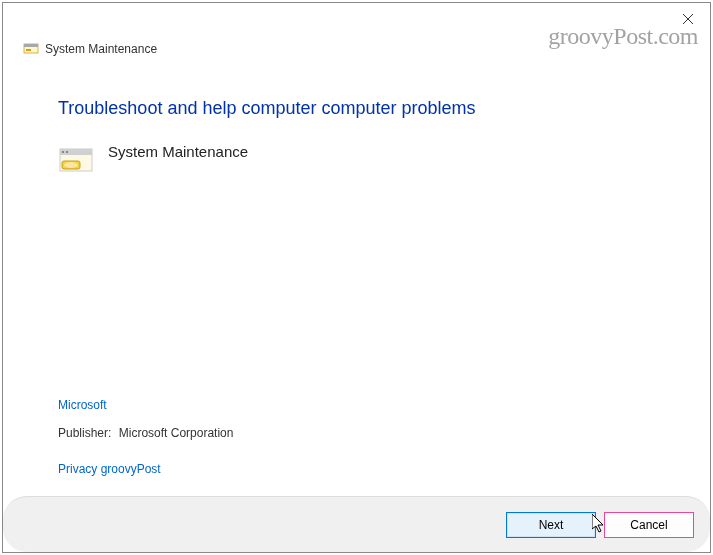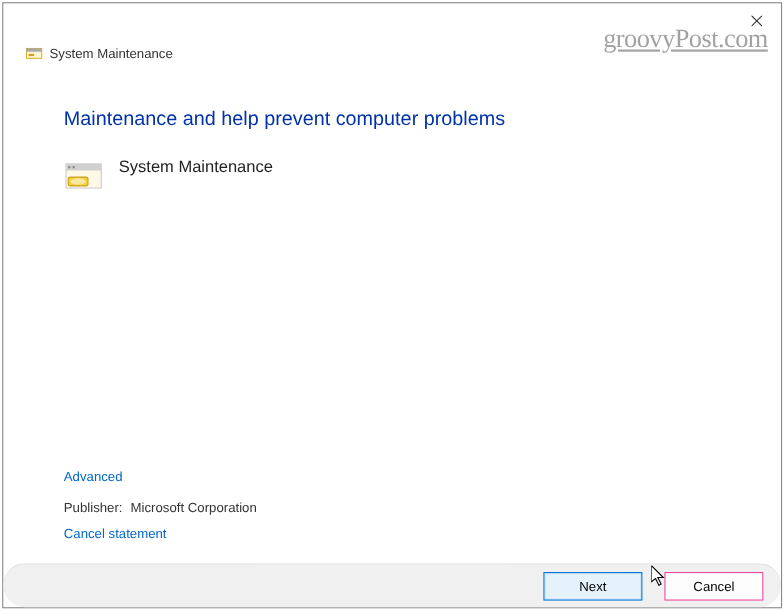--- a/index.html
+++ b/index.html
@@ -93,35 +93,35 @@
       left: 55px;
       bottom: 20px;
     }
     .link {
       color: #0066cc;
       font-size: 12px;
       cursor: pointer;
       display: inline-block;
     }
     .publisher-row {
-      margin: 14px 0 10px 0;
+      margin: 14px 0 22px 0;
       font-size: 12px;
       color: #333;
     }
     .publisher-label { display: inline; }
     .publisher-value { display: inline; margin-left: 4px; }
     .footer {
-      height: 40px;
+      height: 56px;
       background: #f0f0f0;
       border-top: 1px solid #ddd;
       display: flex;
       align-items: center;
       justify-content: flex-end;
       padding: 0 16px;
-      gap: 20px;
+      gap: 8px;
       border-radius: 24px;
     }
     .btn {
       min-width: 90px;
       height: 26px;
       border: 1px solid #ec4899;
       background: #fdfdfd;
       font-family: inherit;
       font-size: 12px;
       cursor: pointer;
@@ -134,21 +134,20 @@
     }
     .watermark {
       position: absolute;
       right: 12px;
       top: 20px;
       font-family: Georgia, "Times New Roman", serif;
       font-size: 24px;
       color: rgba(100,100,100,0.6);
       pointer-events: none;
       letter-spacing: -0.5px;
-      text-decoration: underline;
     }
     .cursor {
       position: absolute;
       right: 102px;
       bottom: 18px;
       pointer-events: none;
       z-index: 100;
     }
   </style>
 </head>
@@ -168,43 +167,43 @@
   <div class="title-row">
     <svg class="title-icon" viewBox="0 0 16 16">
       <rect x="1" y="3" width="14" height="9" fill="#fff6d0" stroke="#d4a017" stroke-width="0.8"></rect>
       <rect x="1" y="3" width="14" height="3" fill="#a8a8a8"></rect>
       <rect x="3" y="8" width="5" height="2" fill="#d4a017"></rect>
     </svg>
     <span class="title-text">System Maintenance</span>
   </div>
 
   <div class="content">
-    <h1 class="heading">Maintenance and help prevent computer problems</h1>
+    <h1 class="heading">Troubleshoot and help computer computer problems</h1>
 
     <div class="item-row">
       <svg class="item-icon" viewBox="0 0 36 36">
         <rect x="2" y="6" width="32" height="22" fill="#fef9e7" stroke="#ccc" stroke-width="1"></rect>
         <rect x="2" y="6" width="32" height="6" fill="#d0d0d0"></rect>
         <rect x="4" y="8" width="2" height="2" fill="#888"></rect>
         <rect x="8" y="8" width="2" height="2" fill="#888"></rect>
         <rect x="4" y="18" width="18" height="8" rx="2" fill="#f4d03f" stroke="#c9a117"></rect>
         <ellipse cx="13" cy="22" rx="7" ry="3" fill="#f9e79f"></ellipse>
       </svg>
       <div>
         <div class="item-title">System Maintenance</div>
       </div>
     </div>
 
     <div class="bottom-links">
-      <span class="link">Advanced</span>
+      <span class="link">Microsoft</span>
       <div class="publisher-row">
         <span class="publisher-label">Publisher:</span>
         <span class="publisher-value">Microsoft Corporation</span>
       </div>
-      <span class="link">Cancel statement</span>
+      <span class="link">Privacy groovyPost</span>
     </div>
   </div>
 
   <div class="footer">
     <button class="btn primary">Next</button>
     <button class="btn">Cancel</button>
   </div>
 
   <svg class="cursor" width="16" height="20" viewBox="0 0 16 20">
     <path d="M0,0 L0,15 L4,12 L7,18 L9,17 L6,11 L11,11 Z" fill="#fff" stroke="#000" stroke-width="1"></path>

